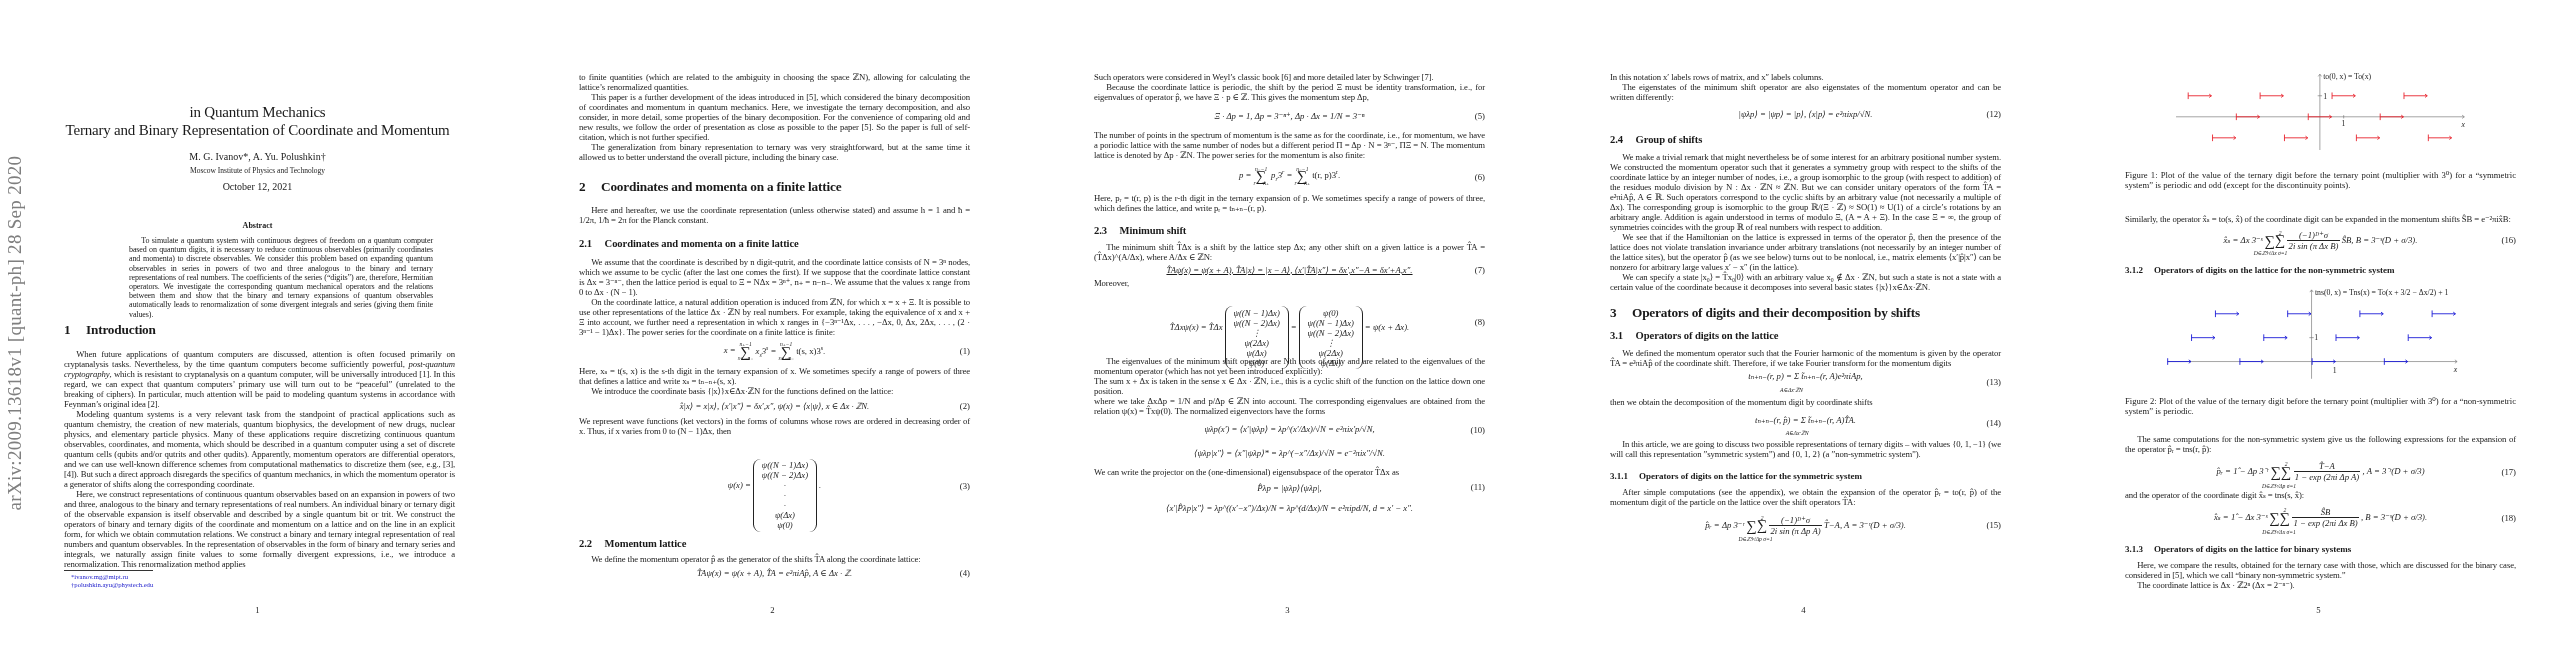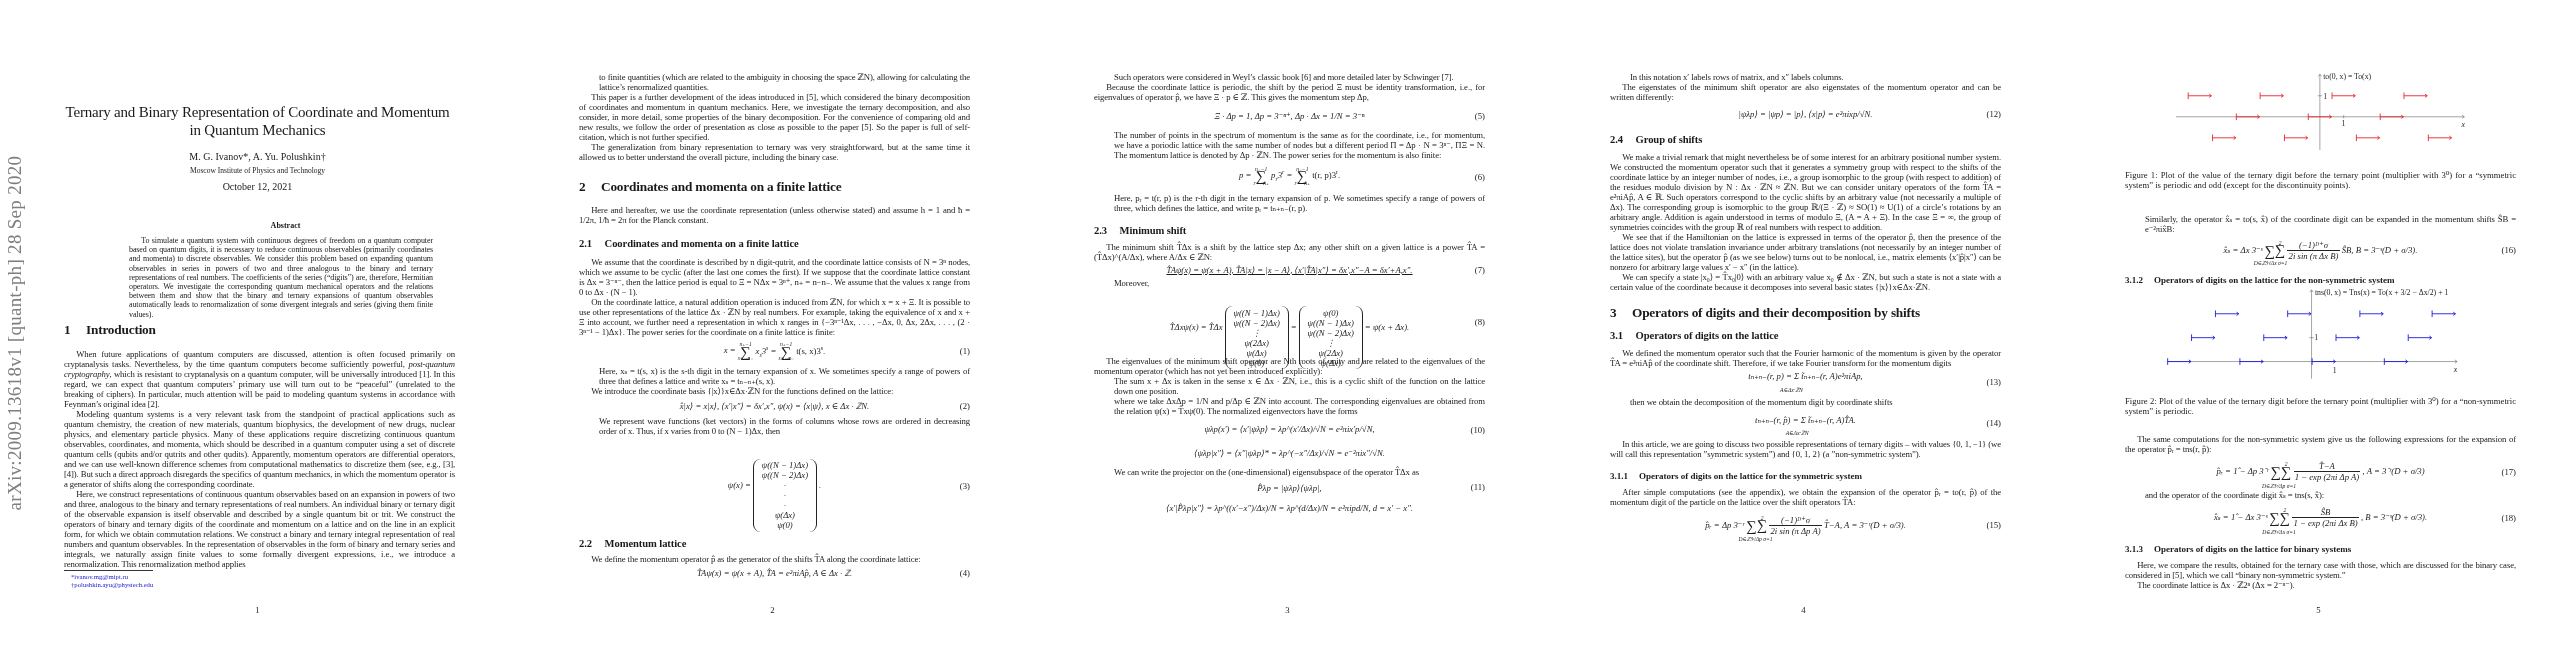--- a/index.html
+++ b/index.html
@@ -1,21 +1,21 @@
 <!DOCTYPE html>
 <html style="font-size:9px"><head>
 <meta charset="utf-8">
 <style>
   html, body { margin:0; padding:0; background:#ffffff; }
   body { width:2576px; height:667px; position:relative; overflow:hidden;
          font-family:"Liberation Serif","DejaVu Serif",serif; color:#1a1a1a; }
   .page { position:absolute; top:0; width:515px; height:667px; background:#fff; }
   .col { position:absolute; left:64px; width:391px; }
   .p { font-size:8.7px; line-height:10px; text-align:justify; margin:0; text-indent:12.2px; letter-spacing:-0.1px; }
-  .p.noindent { text-indent:0;margin-left:20px; }
+  .p.noindent { text-indent:0; }
   .h1 { font-size:13.3px; font-weight:bold; margin:0; letter-spacing:-0.2px; }
   .h1 .num { display:inline-block; width:22px; }
   .h2 { font-size:10.6px; font-weight:bold; margin:0; letter-spacing:-0.1px; }
   .h2 .num { display:inline-block; width:25.6px; }
   .h3 { font-size:9px; font-weight:bold; margin:0; }
   .h3 .num { display:inline-block; width:29px; }
   .eq { position:relative; font-size:8.7px; line-height:10px; text-align:center; font-style:italic; }
   .eq .tag { position:absolute; right:0; top:50%; transform:translateY(-50%); font-style:normal; }
   .pagenum { position:absolute; left:0; width:515px; text-align:center; font-size:8.7px; }
   .it { font-style:italic; }
@@ -42,28 +42,28 @@
 </style>
 </head>
 <body>
 
 <div class="page" style="left:0px;">
   <div class="sidebar">
     <span>arXiv:2009.13618v1  [quant-ph]  28 Sep 2020</span>
   </div>
 
   <div class="title" style="top:103px;">
+    <div>in Quantum Mechanics</div>
     <div>Ternary and Binary Representation of Coordinate and Momentum</div>
-    <div>in Quantum Mechanics</div>
   </div>
   <div class="center" style="top:151px;font-size:10px;">M. G. Ivanov*, A. Yu. Polushkin†</div>
   <div class="center" style="top:166px;font-size:7.5px;">Moscow Institute of Physics and Technology</div>
   <div class="center" style="top:181px;font-size:10px;">October 12, 2021</div>
 
-  <div class="center" style="top:221px;font-size:8px;font-weight:bold;margin-left:28px;">Abstract</div>
+  <div class="center" style="top:221px;font-size:8px;font-weight:bold;">Abstract</div>
   <div class="abstract" style="top:236px;">
     <p class="p">To simulate a quantum system with continuous degrees of freedom on a quantum computer based on quantum digits, it is necessary to reduce continuous observables (primarily coordinates and momenta) to discrete observables. We consider this problem based on expanding quantum observables in series in powers of two and three analogous to the binary and ternary representations of real numbers. The coefficients of the series (“digits”) are, therefore, Hermitian operators. We investigate the corresponding quantum mechanical operators and the relations between them and show that the binary and ternary expansions of quantum observables automatically leads to renormalization of some divergent integrals and series (giving them finite values).</p>
   </div>
 
   <div class="col" style="top:322px;">
     <h1 class="h1"><span class="num">1</span><span>Introduction</span></h1>
     <div style="height:11px"></div>
     <p class="p"><span>When future applications of quantum computers are discussed, attention is often focused primarily on cryptanalysis tasks. Nevertheless, by the time quantum computers become sufficiently powerful, </span><span class="it">post-quantum cryptography</span><span>, which is resistant to cryptanalysis on a quantum computer, will be universally introduced [1]. In this regard, we can expect that quantum computers’ primary use will turn out to be “peaceful” (unrelated to the breaking of ciphers). In particular, much attention will be paid to modeling quantum systems in accordance with Feynman’s original idea [2].</span></p>
     <p class="p">Modeling quantum systems is a very relevant task from the standpoint of practical applications such as quantum chemistry, the creation of new materials, quantum biophysics, the development of new drugs, nuclear physics, and elementary particle physics. Many of these applications require discretizing continuous quantum observables, coordinates, and momenta, which should be described in a quantum computer using a set of discrete quantum cells (qubits and/or qutrits and other qudits). Apparently, momentum operators are differential operators, and we can use well-known difference schemes from computational mathematics to discretize them (see, e.g., [3], [4]). But such a direct approach disregards the specifics of quantum mechanics, in which the momentum operator is a generator of shifts along the corresponding coordinate.</p>
     <p class="p">Here, we construct representations of continuous quantum observables based on an expansion in powers of two and three, analogous to the binary and ternary representations of real numbers. An individual binary or ternary digit of the observable expansion is itself observable and described by a single quantum bit or trit. We construct the operators of binary and ternary digits of the coordinate and momentum on a lattice and on the line in an explicit form, for which we obtain commutation relations. We construct a binary and ternary integral representation of real numbers and quantum observables. In the representation of observables in the form of binary and ternary series and integrals, we naturally assign finite values to some formally divergent expressions, i.e., we introduce a renormalization. This renormalization method applies</p>

